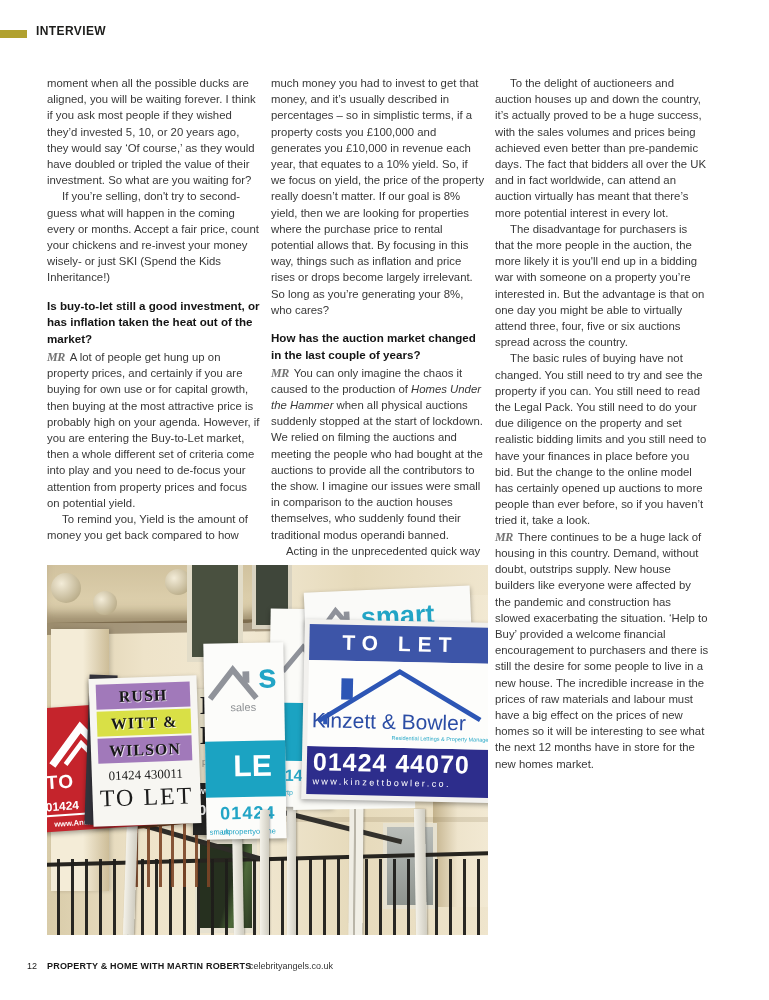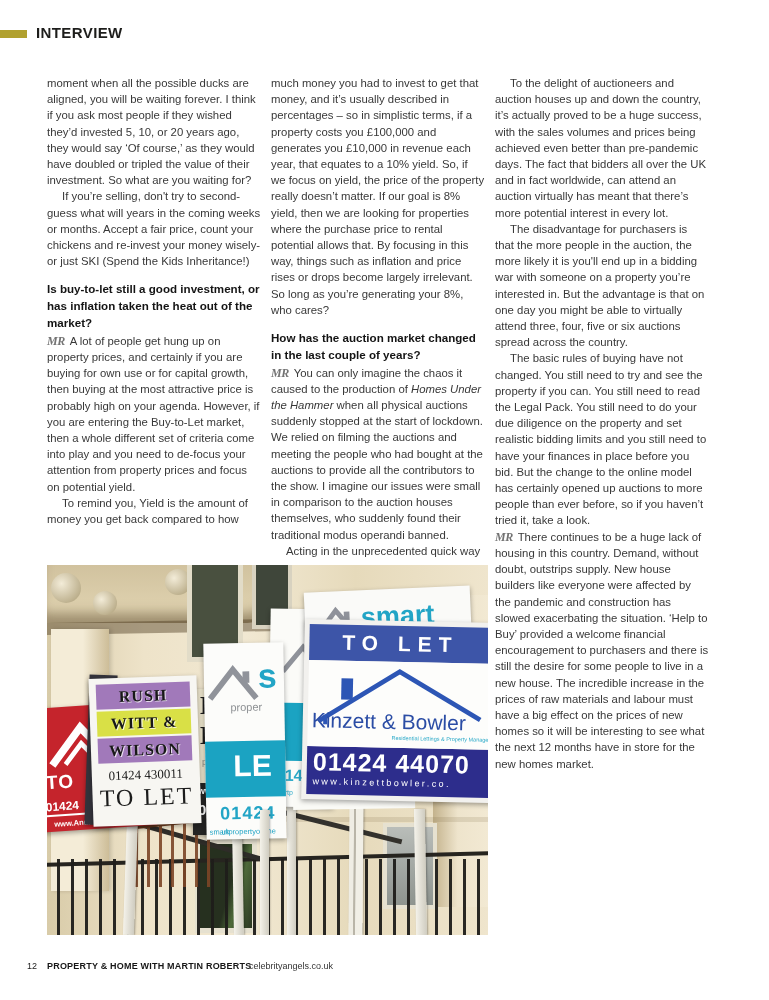--- a/index.html
+++ b/index.html
@@ -3,21 +3,21 @@
 <meta charset="utf-8">
 <style>
   html,body { margin:0; padding:0; background:#ffffff; }
   .page {
     position:relative; width:769px; height:1000px; background:#ffffff;
     font-family:"Liberation Sans", sans-serif; color:#383838; overflow:hidden;
   }
   
   .kicker-bar { position:absolute; left:0; top:30px; width:27px; height:8px; background:#b1a12f; }
   .kicker {
-    position:absolute; left:36px; top:24px; font-size:15px; font-weight:bold;
+    position:absolute; left:36px; top:24px; font-size:12px; font-weight:bold;
     color:#1d1d1b; letter-spacing:.4px;text-align:center;
   }
   
   .col { position:absolute; top:75px; width:214px; font-size:11.35px; line-height:16.2px; text-align:left; }
   .col1 { left:47px; } .col2 { left:271px; } .col3 { left:495px; }
   .col p { margin:0; }
   .col p.indent { text-indent:15px; }
   .q {
     font-size:11.6px; line-height:16.8px; font-weight:bold; color:#141414;
     margin:12px 0 1px 0;
@@ -130,21 +130,21 @@
 </head>
 <body>
 
 <div class="page">
 
   <div class="kicker-bar"></div>
   <div class="kicker">INTERVIEW</div>
 
   <div class="col col1">
     <p>moment when all the possible ducks are aligned, you will be waiting forever. I think if you ask most people if they wished they’d invested 5, 10, or 20 years ago, they would say ‘Of course,’ as they would have doubled or tripled the value of their investment. So what are you waiting for?</p>
-    <p class="indent">If you’re selling, don't try to second-guess what will years in the coming weeks or months.  Accept a fair price, count your chickens and re-invest your money wisely- or just SKI (Spend the Kids Inheritance!)</p>
+    <p class="indent">If you’re selling, don't try to second-guess what will happen in the coming every or months.  Accept a fair price, count your chickens and re-invest your money wisely- or just SKI (Spend the Kids Inheritance!)</p>
     <h3 class="q">Is buy-to-let still a good investment, or has inflation taken the heat out of the market?</h3>
     <p><span class="mr">MR</span><span>A lot of people get hung up on property prices, and certainly if you are buying for own use or for capital growth, then buying at the most attractive price is probably high on your agenda. However, if you are entering the Buy-to-Let market, then a whole different set of criteria come into play and you need to de-focus your attention from property prices and focus on potential yield.</span></p>
     <p class="indent">To remind you, Yield is the amount of money you get back compared to how</p>
   </div>
 
   <div class="col col2">
     <p>much money you had to invest to get that money, and it’s usually described in percentages – so in simplistic terms, if a property costs you £100,000 and generates you £10,000 in revenue each year, that equates to a 10% yield. So, if we focus on yield, the price of the property really doesn’t matter. If our goal is 8% yield, then we are looking for properties where the purchase price to rental potential allows that. By focusing in this way, things such as inflation and price rises or drops become largely irrelevant. So long as you’re generating your 8%, who cares?</p>
     <h3 class="q">How has the auction market changed in the last couple of years?</h3>
     <p><span class="mr">MR</span><span>You can only imagine the chaos it caused to the production of </span><span class="ital">Homes Under the Hammer</span><span> when all physical auctions suddenly stopped at the start of lockdown. We relied on filming the auctions and meeting the people who had bought at the auctions to provide all the contributors to the show. I imagine our issues were small in comparison to the auction houses themselves, who suddenly found their traditional modus operandi banned.</span></p>
     <p class="indent">Acting in the unprecedented quick way</p>
@@ -230,21 +230,21 @@
       </svg>
       <div class="slogo-text">smart</div>
     </div>
 
     <div class="sign sign-sfront">
       <svg class="sfront-house" viewBox="0 0 56 52">
         <path d="M4 44 L28 14 L52 44" stroke="#90939a" stroke-width="6" fill="none"></path>
         <rect x="38" y="16" width="7" height="12" fill="#90939a"></rect>
       </svg>
       <div class="sfront-s">s</div>
-      <div class="sfront-proper">proper</div>
+      <div class="sfront-proper">sales</div>
       <div class="sfront-band">
         <div class="sfront-band-text">LE</div>
       </div>
       <div class="sfront-phone">01424</div>
       <div class="sfront-url-row">
           <span>smartpropertyonline</span>
           <span class="u2">uk</span>
         </div>
     </div>
 

